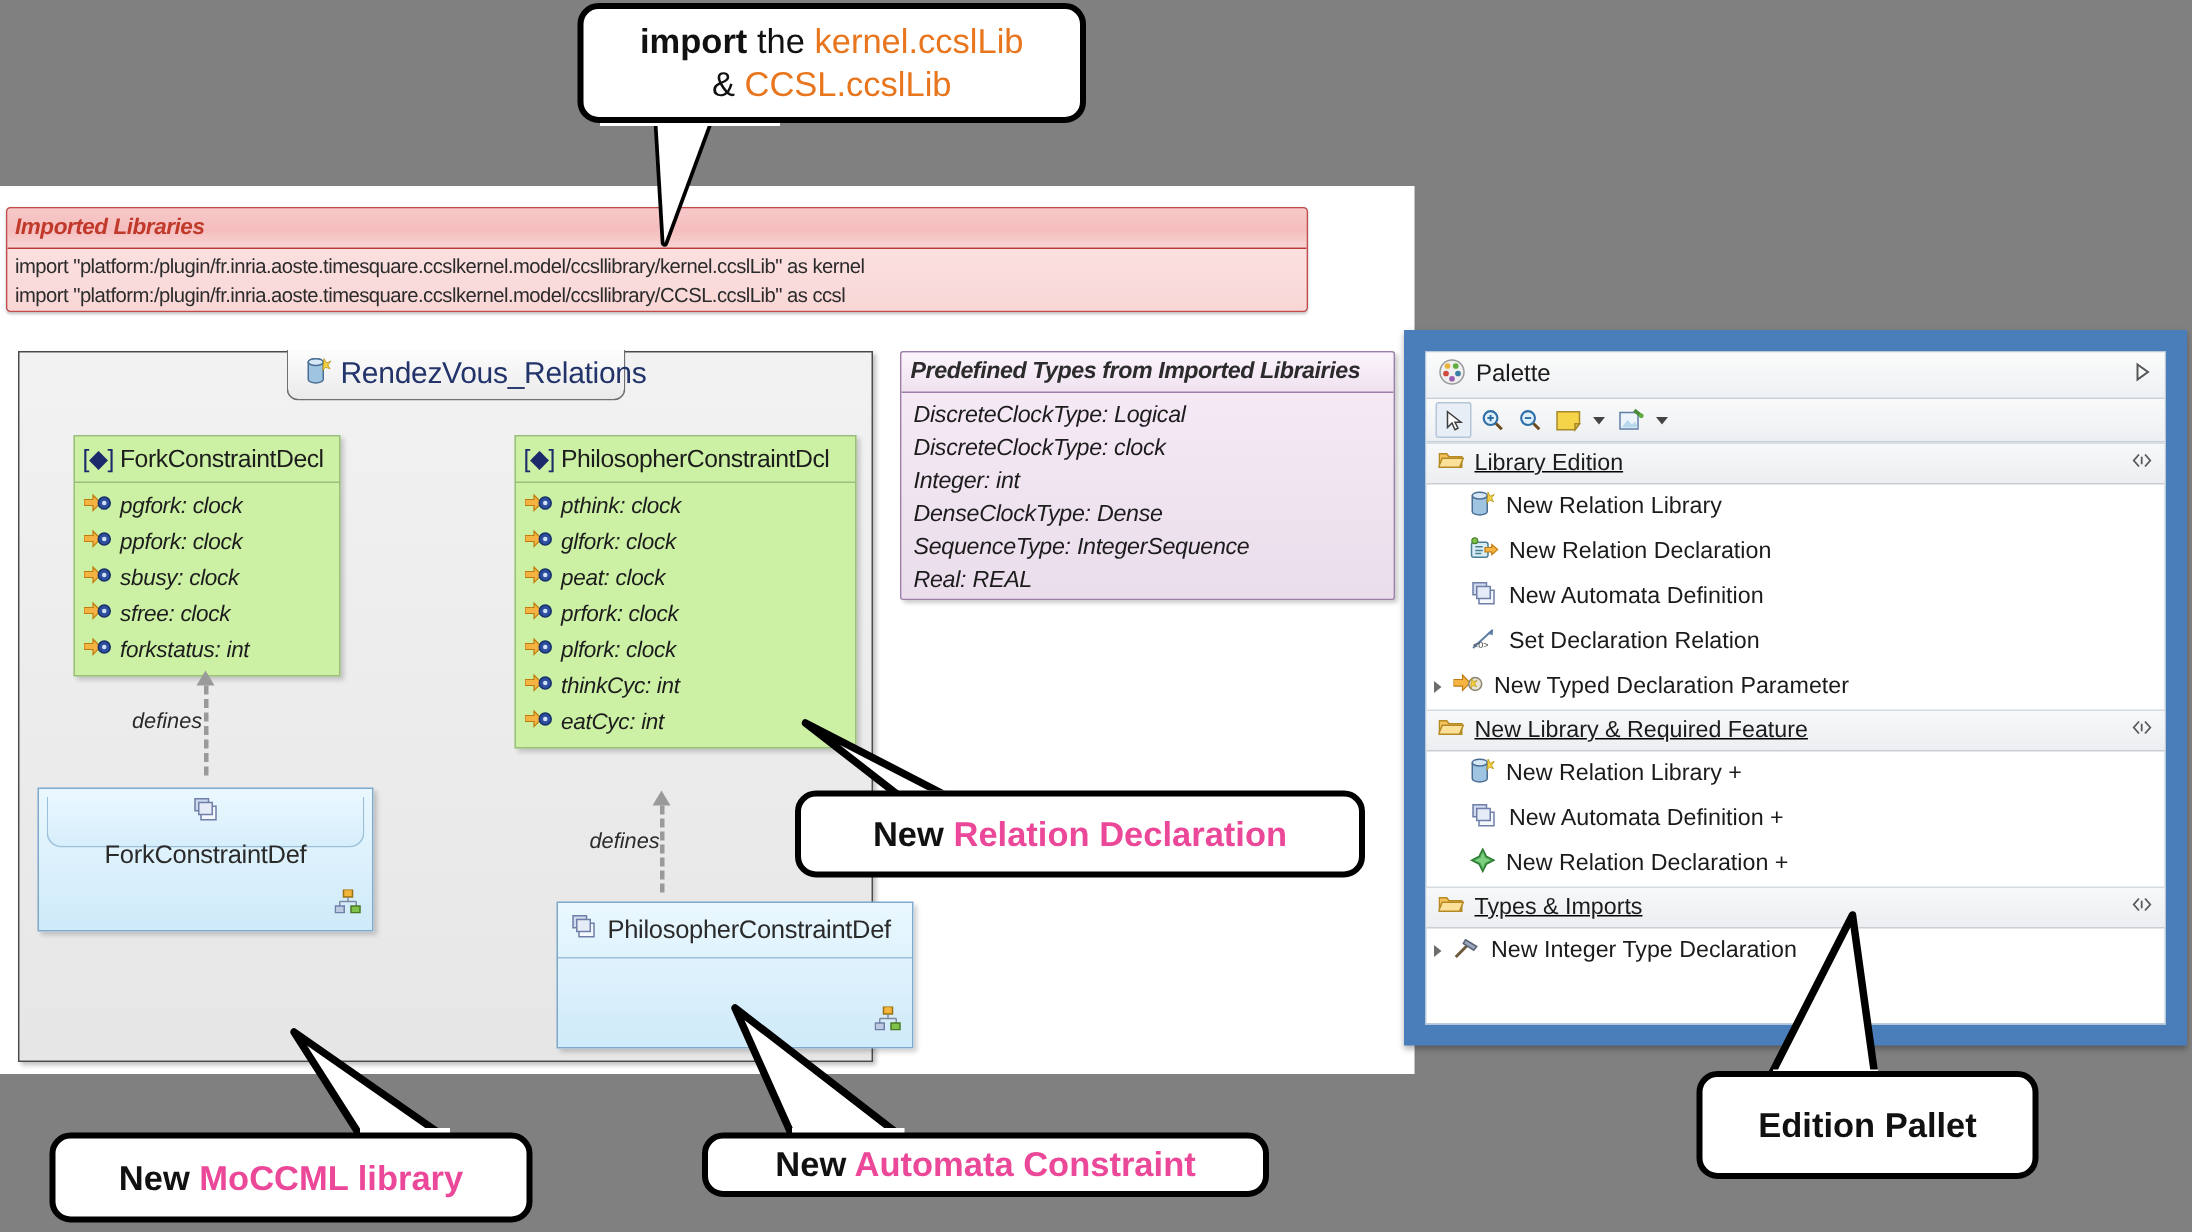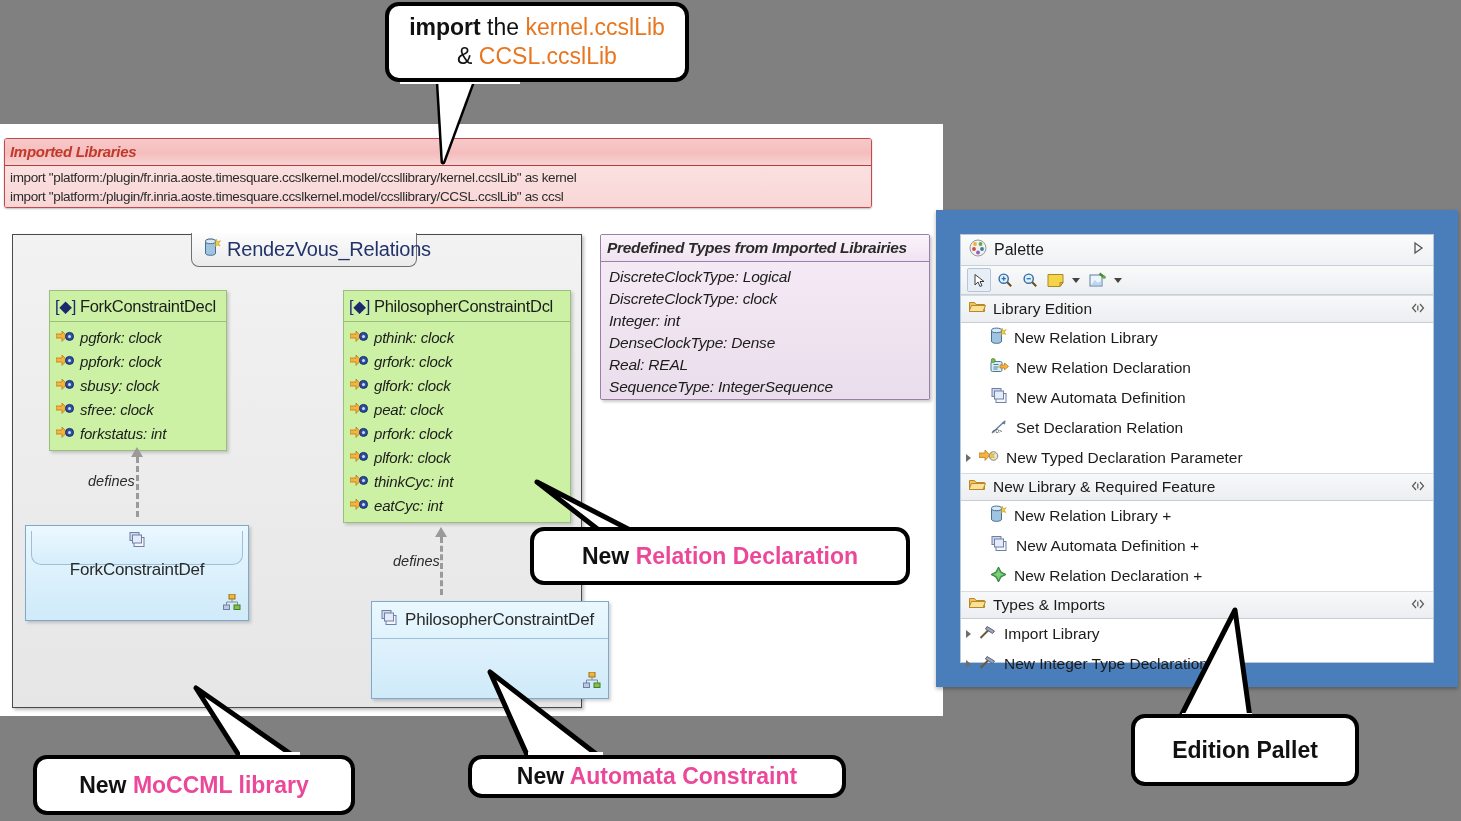--- a/index.html
+++ b/index.html
@@ -105,43 +105,43 @@
     height:26px;line-height:26px;padding-left:6px;
     background:linear-gradient(to bottom,#fbf4fb,#f0e2f0);
     border-bottom:1px solid #9b7fa8;
     font-style:italic;font-weight:bold;font-size:15.5px;color:#2b2b2b;letter-spacing:-.3px;
   }
   .ptypes-body{padding:4px 0 0 8px;background:linear-gradient(to bottom,#f4e9f4,#e9dbea);height:100%;}
   .ptypes-body .row{font-size:15.5px;font-style:italic;color:#1c1c1c;line-height:22px;letter-spacing:-.2px;}
 
   
   .palette{
-    position:absolute;left:936px;top:210px;width:522px;height:477px;
-    background:#4a7ebb;padding:24px;box-sizing:border-box;
+    position:absolute;left:936px;top:220px;width:522px;height:477px;
+    background:#4a7ebb;padding:14px;box-sizing:border-box;
     box-shadow:0 2px 4px rgba(0,0,0,.3);
   }
   .palette-inner{background:#ffffff;width:100%;height:100%;box-sizing:border-box;border:1px solid #b8c9da;}
   .pal-title{
     height:30px;display:flex;align-items:center;padding:0 8px;gap:7px;
     background:linear-gradient(to bottom,#fbfbfb,#eef1f4);
     border-bottom:1px solid #c7cfd8;
   }
   .pal-title .t{font-size:16px;color:#1b1b1b;flex:1;}
   .pal-toolbar{
     height:28px;display:flex;align-items:center;gap:3px;padding:0 6px;
     background:linear-gradient(to bottom,#fafafa,#eceff2);
     border-bottom:1px solid #c7cfd8;
   }
   .tb-btn{width:22px;height:22px;display:flex;align-items:center;justify-content:center;border-radius:2px;}
   .tb-btn.sel{border:1px solid #b4c6d8;background:#e7eef6;}
   .caret{width:0;height:0;border-left:4px solid transparent;border-right:4px solid transparent;border-top:5px solid #444;margin:0 3px;}
   .sect-hdr{
     height:26px;display:flex;align-items:center;gap:7px;padding:0 8px;
     background:linear-gradient(to bottom,#f7f8f9,#eceef1);
-    border-top:1px solid #d6dbe1;border-bottom:1px solid #c9ced5;
+    border-top:1px solid #d6dbe1;border-bottom:1px solid #c9ced5;text-decoration:underline;
   }
   .sect-hdr .s{font-size:15.5px;color:#1b1b1b;flex:1;}
   .pal-item{
     height:30px;display:flex;align-items:center;gap:7px;padding-left:16px;
   }
   .pal-item .lb{font-size:15.5px;color:#1b1b1b;white-space:nowrap;}
   .pal-item .tri{width:0;height:0;border-top:4px solid transparent;border-bottom:4px solid transparent;border-left:5px solid #6d6d6d;margin-left:-11px;margin-right:1px;}
   .pal-item .nospace{width:6px;}
 
   
@@ -245,28 +245,20 @@
               <circle cx="13.5" cy="6.4" r="1.5" fill="#cfe0f7"></circle>
             </svg></span>
           <span>pthink: clock</span>
         </div>
       <div class="attr">
           <span><svg width="18" height="13" viewBox="0 0 18 13">
               <path d="M0 4h6V1l5 5.2-5 5.2V8H0z" fill="#f5b342" stroke="#c07b10" stroke-width=".8"></path>
               <circle cx="13.5" cy="6.4" r="4" fill="#2d4f9e" stroke="#16306b"></circle>
               <circle cx="13.5" cy="6.4" r="1.5" fill="#cfe0f7"></circle>
             </svg></span>
-          <span>grfork: clock</span>
-        </div>
-      <div class="attr">
-          <span><svg width="18" height="13" viewBox="0 0 18 13">
-              <path d="M0 4h6V1l5 5.2-5 5.2V8H0z" fill="#f5b342" stroke="#c07b10" stroke-width=".8"></path>
-              <circle cx="13.5" cy="6.4" r="4" fill="#2d4f9e" stroke="#16306b"></circle>
-              <circle cx="13.5" cy="6.4" r="1.5" fill="#cfe0f7"></circle>
-            </svg></span>
           <span>glfork: clock</span>
         </div>
       <div class="attr">
           <span><svg width="18" height="13" viewBox="0 0 18 13">
               <path d="M0 4h6V1l5 5.2-5 5.2V8H0z" fill="#f5b342" stroke="#c07b10" stroke-width=".8"></path>
               <circle cx="13.5" cy="6.4" r="4" fill="#2d4f9e" stroke="#16306b"></circle>
               <circle cx="13.5" cy="6.4" r="1.5" fill="#cfe0f7"></circle>
             </svg></span>
           <span>peat: clock</span>
         </div>
@@ -356,22 +348,22 @@
   </div>
 </div>
 
 <div class="ptypes">
   <div class="ptypes-hdr">Predefined Types from Imported Librairies</div>
   <div class="ptypes-body">
     <div class="row">DiscreteClockType: Logical</div>
     <div class="row">DiscreteClockType: clock</div>
     <div class="row">Integer: int</div>
     <div class="row">DenseClockType: Dense</div>
+    <div class="row">SequenceType: IntegerSequence</div>
     <div class="row">Real: REAL</div>
-    <div class="row">SequenceType: IntegerSequence</div>
   </div>
 </div>
 
 <div class="palette">
   <div class="palette-inner">
 
     <div class="pal-title">
       <span>
         <svg width="18" height="18" viewBox="0 0 18 18">
           <circle cx="9" cy="9" r="8" fill="#f0f0f0" stroke="#999"></circle>
@@ -565,39 +557,29 @@
       </span>
       <span class="s">Types &amp; Imports</span>
       <span>
         <svg width="14" height="12" viewBox="0 0 14 12">
             <path d="M5 2 L1.5 6 L5 10 M9 2 L12.5 6 L9 10" fill="none" stroke="#5a5a5a" stroke-width="1.2"></path>
             <path d="M6.8 3.5 L6.8 8.5" stroke="#5a5a5a" stroke-width="1.2"></path>
           </svg>
       </span>
     </div>
 
+
     <div class="pal-item">
       <span class="tri"></span>
       <span>
         <svg width="18" height="16" viewBox="0 0 18 16">
           <path d="M1.5 14 L10 5.5" stroke="#6b5a3a" stroke-width="2"></path>
           <path d="M8 2.5 L15.5 7 L13.5 9.5 L6.5 5 Z" fill="#9aa7bd" stroke="#5a6477"></path>
         </svg>
       </span>
-      <span class="lb">Import Library</span>
-    </div>
-
-    <div class="pal-item">
-      <span class="tri"></span>
-      <span>
-        <svg width="18" height="16" viewBox="0 0 18 16">
-          <path d="M1.5 14 L10 5.5" stroke="#6b5a3a" stroke-width="2"></path>
-          <path d="M8 2.5 L15.5 7 L13.5 9.5 L6.5 5 Z" fill="#9aa7bd" stroke="#5a6477"></path>
-        </svg>
-      </span>
       <span class="lb">New Integer Type Declaration</span>
     </div>
 
   </div>
 </div>
 
 <svg class="tail" style="left:0;top:0;width:1461px;height:821px;">
 
   <polygon points="438,78 474,78 443,162" fill="#ffffff" stroke="#000000" stroke-width="5" stroke-linejoin="round"></polygon>
   <polygon points="438,78 474,78 443,162" fill="#ffffff"></polygon>
@@ -609,21 +591,21 @@
   <polygon points="196,688 240,757 295,757" fill="#ffffff" stroke="#000000" stroke-width="5" stroke-linejoin="round"></polygon>
   <rect x="240" y="752" width="60" height="14" fill="#ffffff"></rect>
 
   <polygon points="490,672 528,757 600,757" fill="#ffffff" stroke="#000000" stroke-width="5" stroke-linejoin="round"></polygon>
   <rect x="528" y="752" width="75" height="14" fill="#ffffff"></rect>
 
   <polygon points="1235,610 1180,718 1250,718" fill="#ffffff" stroke="#000000" stroke-width="5" stroke-linejoin="round"></polygon>
   <rect x="1182" y="713" width="70" height="14" fill="#ffffff"></rect>
 </svg>
 
-<div class="callout" style="left:385px;top:2px;width:304px;height:80px;">
+<div class="callout" style="left:385px;top:2px;width:339px;height:80px;">
   <div class="txt">
     <span>import</span><span class="thin"> the </span><span class="orange">kernel.ccslLib</span><br>
     <span class="thin">&amp; </span><span class="orange">CCSL.ccslLib</span>
   </div>
 </div>
 
 <div class="callout" style="left:530px;top:527px;width:380px;height:58px;">
   <div class="txt">
     <span>New </span><span class="accent">Relation Declaration</span>
   </div>

